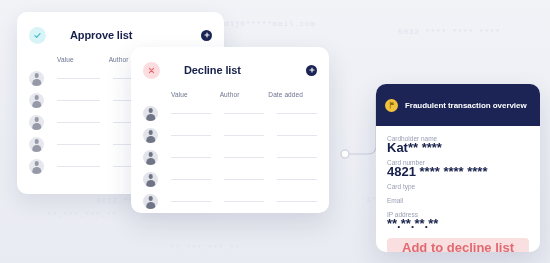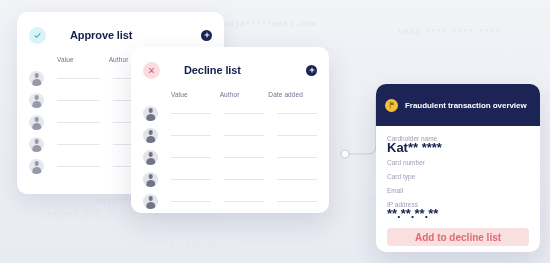--- a/index.html
+++ b/index.html
@@ -225,21 +225,21 @@
     color: #16204a;
     font-weight: bold;
     line-height: 10px;
   }
   .decline-btn {
     margin: 9px 11px 0 11px;
     height: 18px;
     border-radius: 4px;
     background: #fadfe0;
     color: #e06a72;
-    font-size: 10px;
+    font-size: 13px;
     font-weight: bold;
     display: flex;
     align-items: center;
     justify-content: center;
     cursor: pointer;
     border: none;
     width: calc(100% - 22px);
     box-sizing: border-box;
     font-family: "Liberation Sans", sans-serif;
   }
@@ -391,20 +391,21 @@
         </svg>
       </div>
       <div class="fraud-title">Fraudulent transaction overview</div>
     </div>
 
     <div class="fraud-body">
       <div class="f-label">Cardholder name</div>
       <div class="f-value">Kat** ****</div>
 
       <div class="f-label">Card number</div>
+      <div class="f-value">4821 **** **** ****</div>
 
       <div class="f-label">Card type</div>
 
       <div class="f-label">Email</div>
 
       <div class="f-label">IP address</div>
       <div class="f-value">**.**.**.**</div>
     </div>
 
     <button class="decline-btn">Add to decline list</button>

